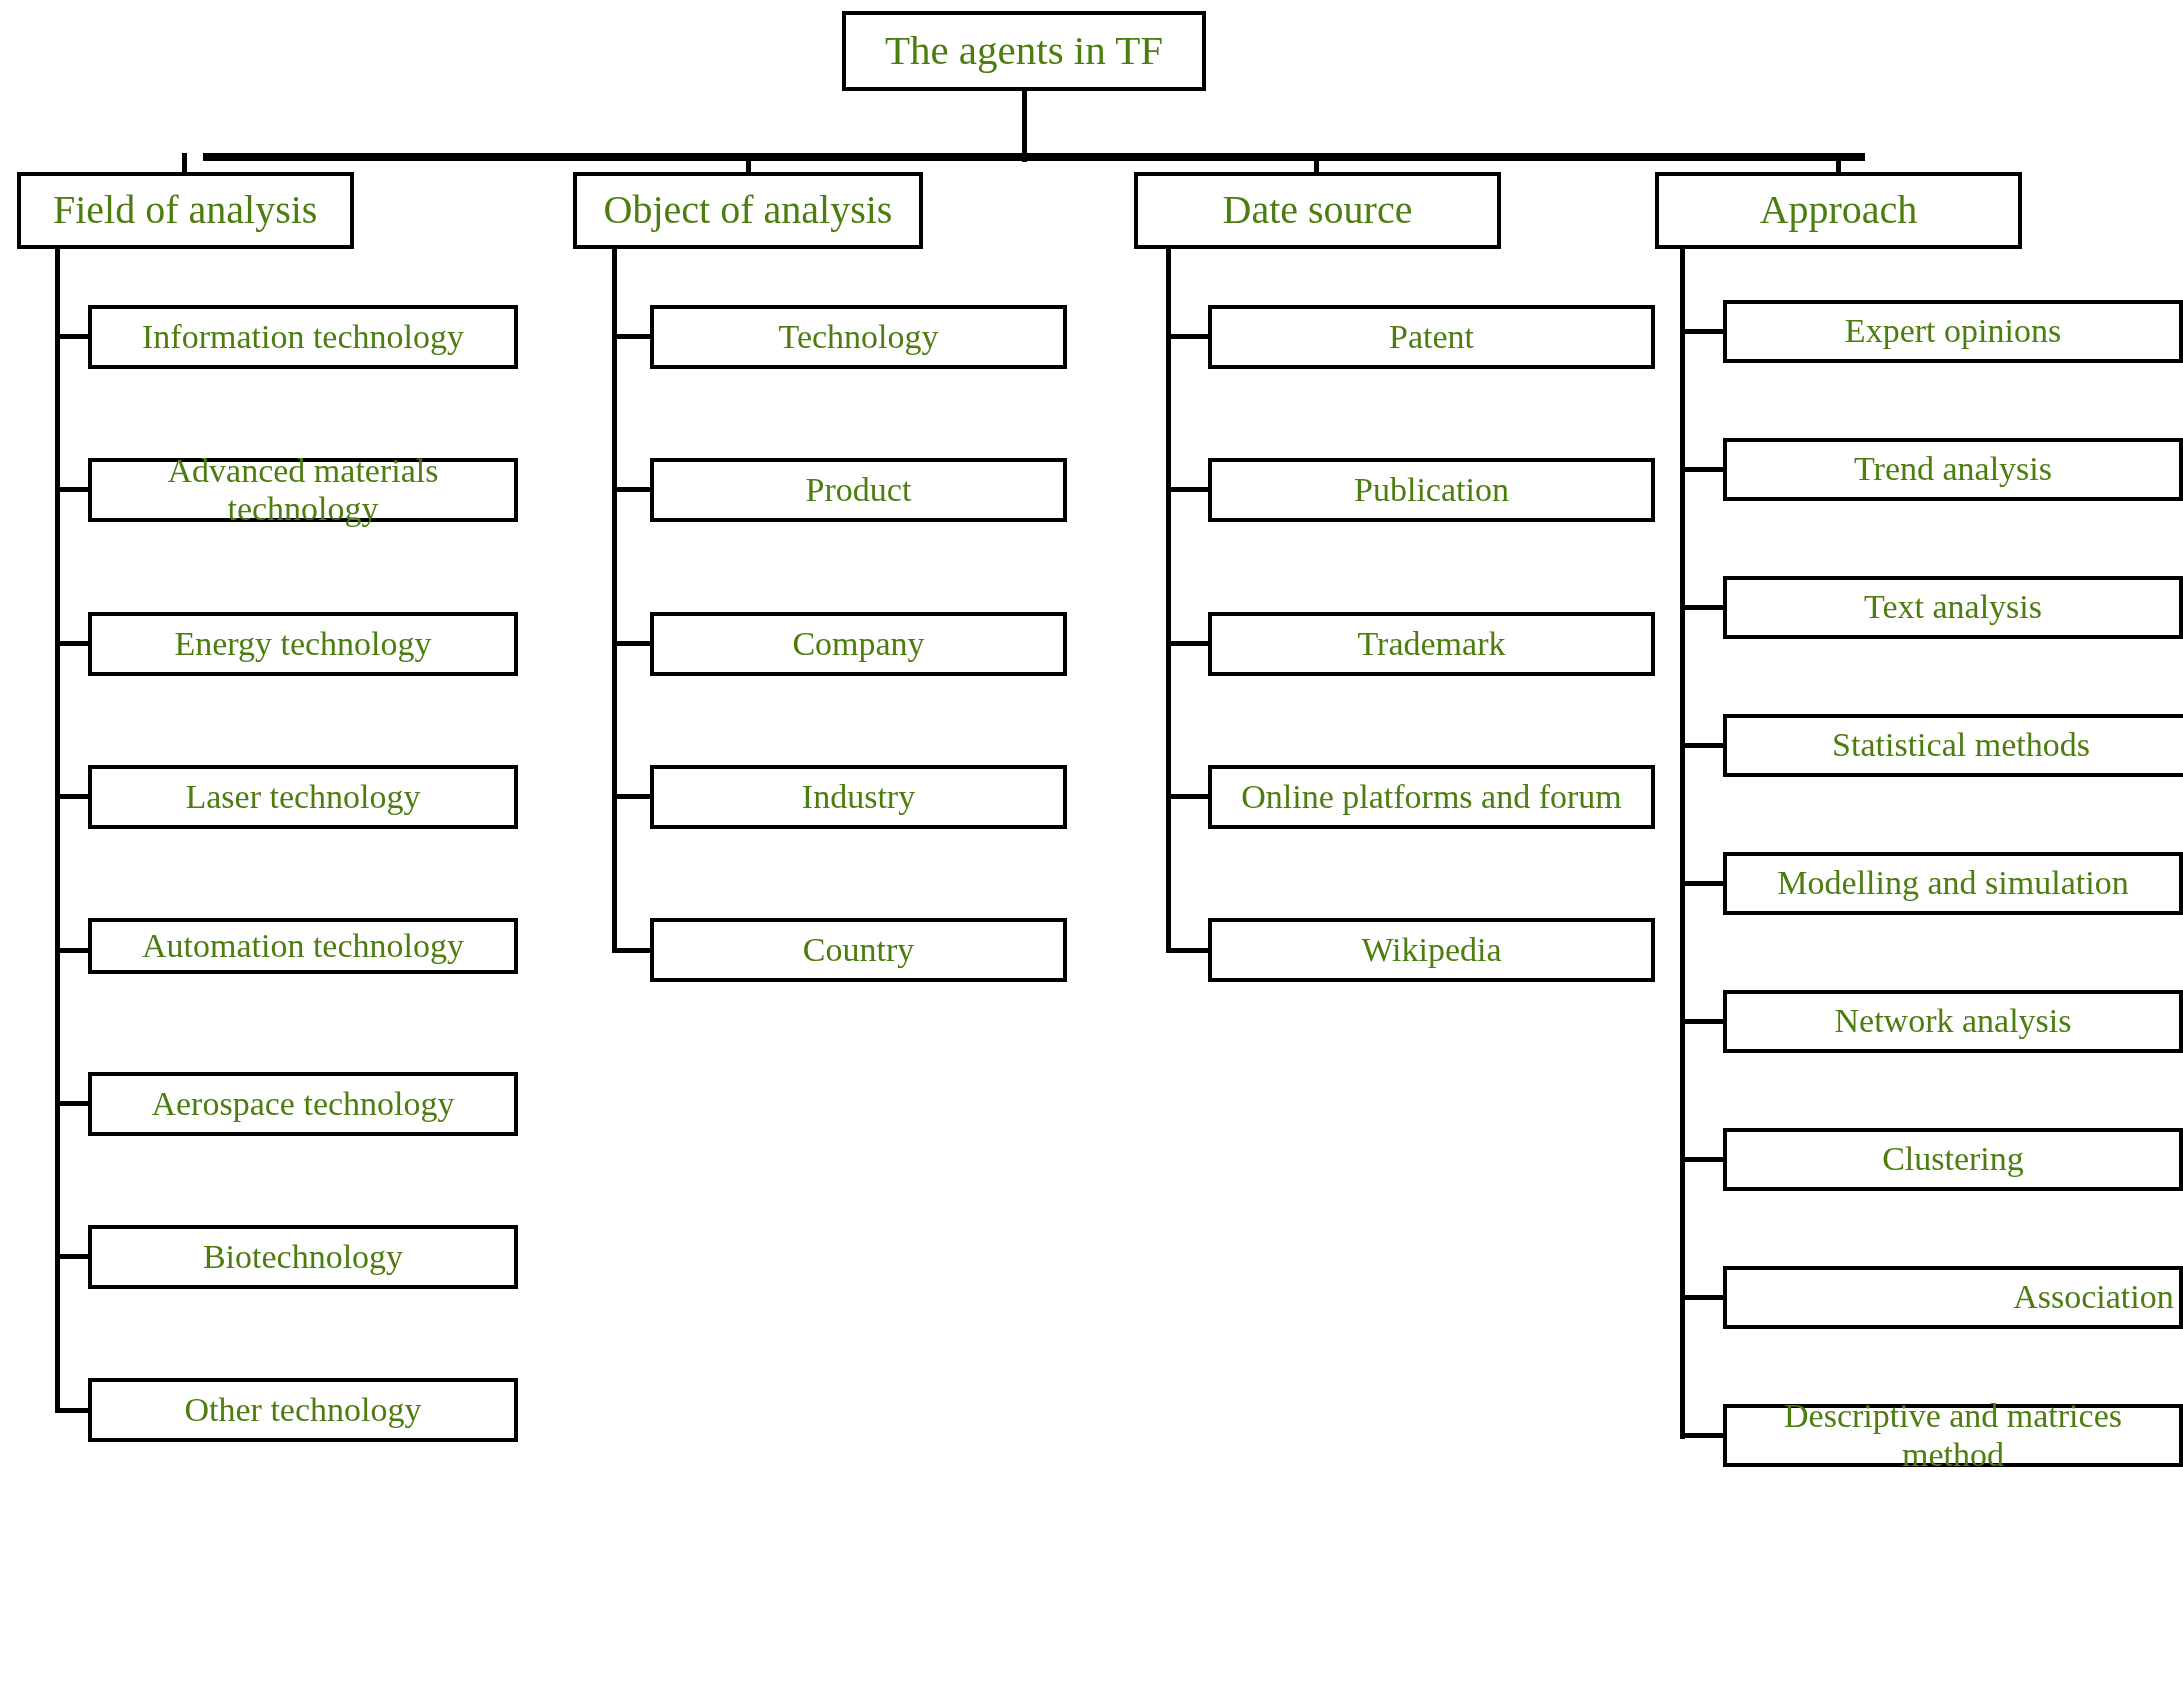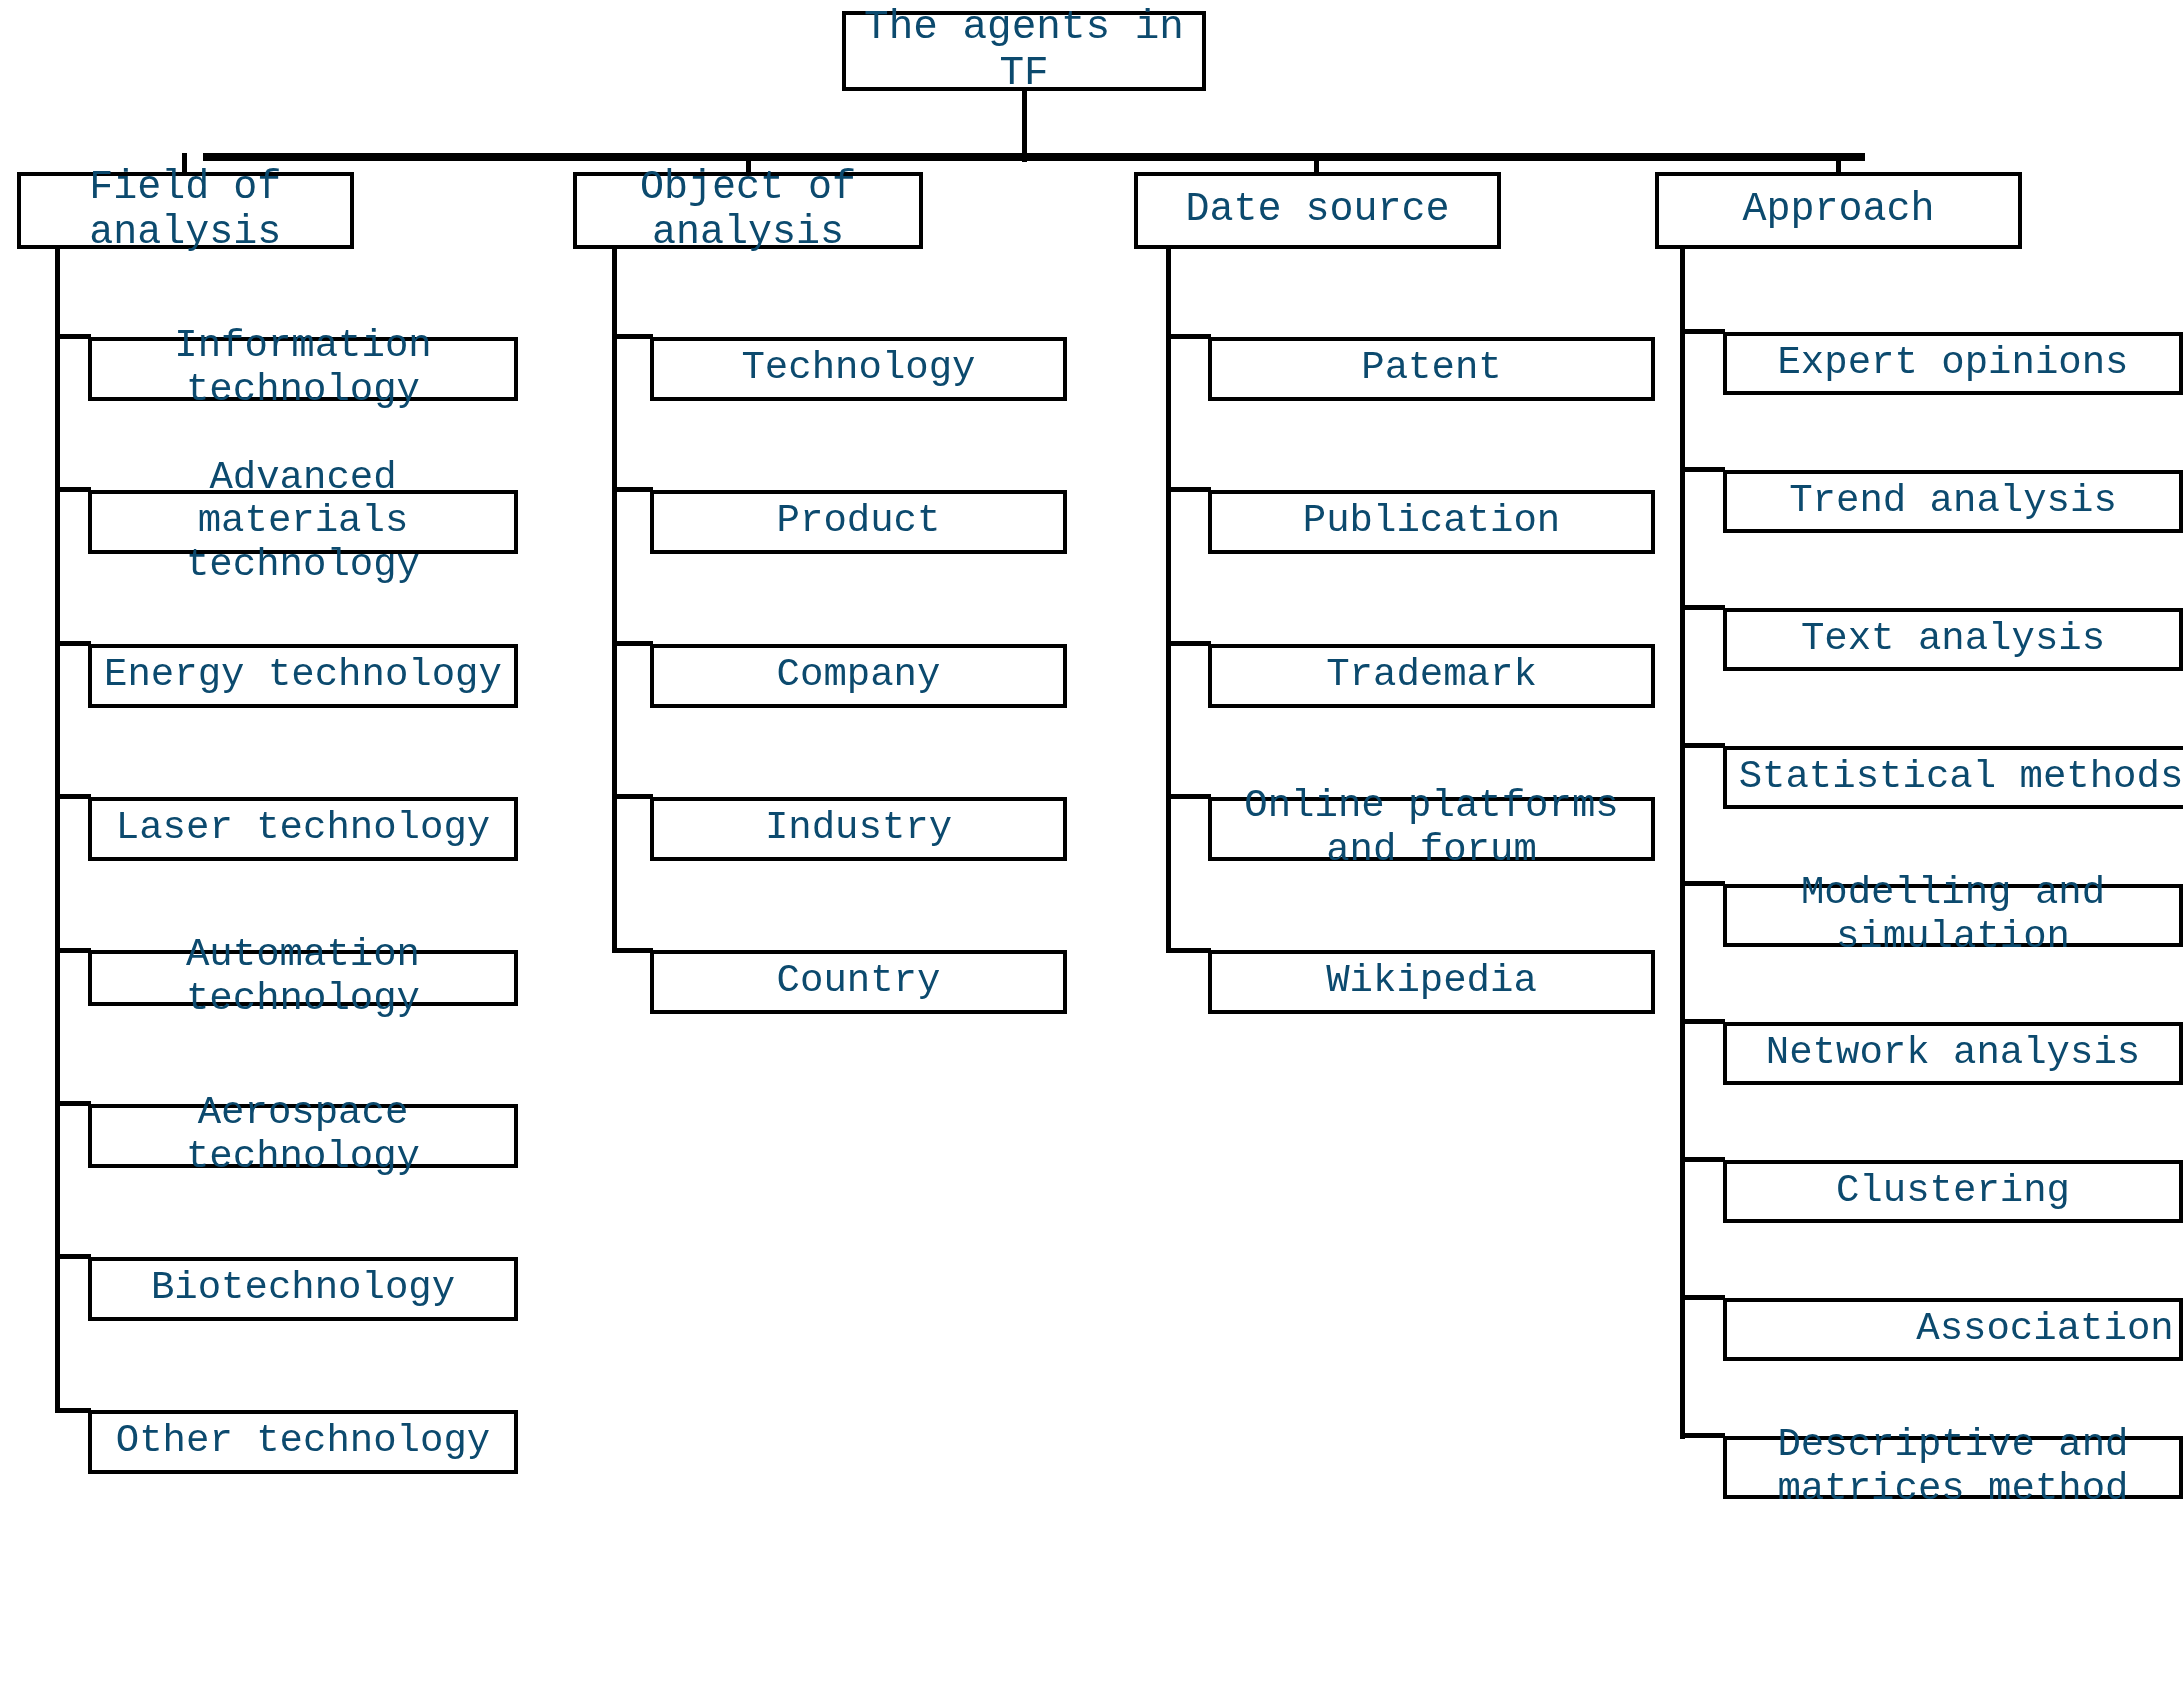--- a/index.html
+++ b/index.html
@@ -17,28 +17,27 @@
   }
   .node {
     position: absolute;
     box-sizing: border-box;
     border: 4.7px solid #000000;
     background: #ffffff;
     display: flex;
     align-items: center;
     justify-content: center;
     text-align: center;
-    color: #0c4a6e;
+    color: #4d7c0f;
     line-height: 1.12;
     z-index: 3;
-    font-family: Liberation Mono, monospace;
   }
   .node.root  { font-size: 41px; }
   .node.cat   { font-size: 40px; }
-  .node.leaf  { font-size: 39px; margin-top: 32px; }
+  .node.leaf  { font-size: 34px; }
   .node span { display: block; padding: 0 5.3px; }
 
   .line {
     position: absolute;
     background: #000000;
     z-index: 1;
   }
   .vline { width: 5.3px; }
   .hline { height: 5.3px; }
   .bus   { height: 8px; }

